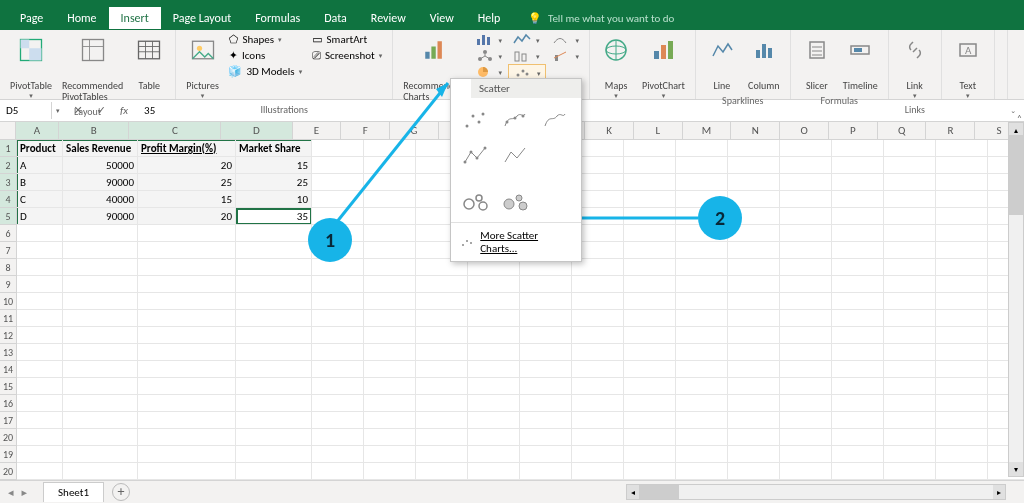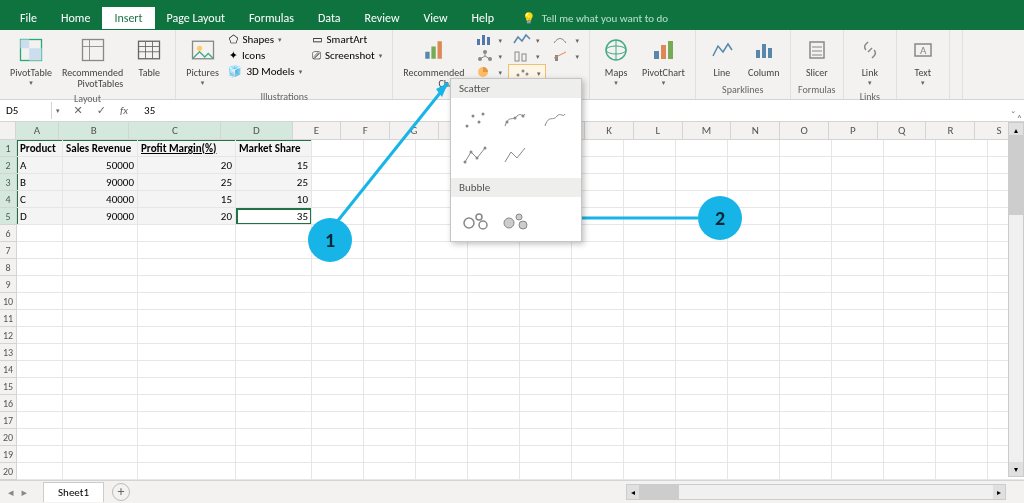--- a/index.html
+++ b/index.html
@@ -9,21 +9,21 @@
 .tab{color:#fff;padding:4px 12px;cursor:pointer;font-size:12px;}
 .tab.active{background:#fff;color:#217346;}
 .tell-me{color:#b8e0cc;margin-left:16px;display:flex;align-items:center;gap:6px;}
 .ribbon{background:#f3f2f1;height:70px;border-bottom:1px solid #d4d4d4;display:flex;position:relative;}
 .ribbon-group{display:flex;flex-direction:column;align-items:center;padding:2px 6px;border-right:1px solid #e0e0e0;}
 .ribbon-items{display:flex;gap:2px;flex:1;align-items:flex-start;}
 .ribbon-btn{display:flex;flex-direction:column;align-items:center;justify-content:flex-start;padding:2px 4px;cursor:pointer;min-width:40px;}
 .ribbon-btn-small{display:flex;align-items:center;gap:4px;padding:1px 4px;cursor:pointer;font-size:11px;}
 .ribbon-icon{width:20px;height:20px;display:flex;align-items:center;justify-content:center;}
 .ribbon-icon-lg{width:32px;height:32px;}
-.ribbon-label{font-size:10px;text-align:right;line-height:1.1;margin-top:1px;color:#444;}
+.ribbon-label{font-size:10px;text-align:left;line-height:1.1;margin-top:14px;color:#444;}
 .ribbon-group-label{font-size:10px;color:#666;text-align:center;padding:1px 0;}
 .ribbon-col{display:flex;flex-direction:column;gap:1px;}
 .dd-arrow{font-size:7px;color:#666;}
 .name-box-bar{height:22px;display:flex;align-items:center;border-bottom:1px solid #d4d4d4;background:#fff;}
 .name-box{width:52px;padding:2px 6px;border-right:1px solid #d4d4d4;font-size:11px;}
 .fx-area{display:flex;align-items:center;gap:6px;padding:0 6px;}
 .fx-btn{color:#666;padding:0 4px;}
 .formula-bar{flex:1;padding:2px 6px;font-size:11px;}
 .sheet-area{position:relative;height:358px;overflow:hidden;}
 .col-headers{display:flex;height:18px;background:#f3f2f1;border-bottom:1px solid #d4d4d4;}
@@ -44,36 +44,36 @@
 .sheet-tab-nav{display:flex;gap:0;padding:0 4px;}
 .sheet-tab-nav span{padding:0 4px;color:#888;}
 .sheet-tab{background:#fff;border:1px solid #ccc;border-bottom:none;padding:3px 14px;font-size:11px;margin-left:8px;}
 .add-sheet{margin-left:8px;color:#666;font-size:14px;width:18px;height:18px;border:1px solid #bbb;border-radius:50%;text-align:center;line-height:16px;}
 .hscroll{position:absolute;right:18px;width:380px;height:16px;background:#f0f0f0;border:1px solid #ccc;}
 .hscroll-thumb{position:absolute;left:12px;width:40px;height:14px;background:#cdcdcd;}
 .hscroll-arrow{position:absolute;width:12px;height:14px;background:#e0e0e0;text-align:center;font-size:8px;line-height:14px;}
 .vscroll{position:absolute;right:0;top:122px;width:16px;height:355px;background:#f0f0f0;border:1px solid #ccc;}
 .vscroll-thumb{position:absolute;top:12px;width:14px;height:80px;background:#cdcdcd;}
 .chart-menu{position:absolute;left:450px;top:78px;width:132px;background:#fff;border:1px solid #c5c5c5;box-shadow:2px 2px 6px rgba(0,0,0,0.25);z-index:100;}
-.chart-menu-header{background:#eeeeec;padding:3px 8px;font-size:11px;color:#555;}
+.chart-menu-header{background:#eeeeec;padding:3px 8px;font-size:11px;color:#555;margin-left:20px;}
 .chart-menu-body{padding:6px;display:flex;flex-wrap:wrap;gap:4px;}
 .chart-option{width:36px;height:32px;border:1px solid transparent;display:flex;align-items:center;justify-content:center;cursor:pointer;}
 .chart-menu-footer{padding:6px 8px;border-top:1px solid #e0e0e0;display:flex;align-items:center;gap:6px;font-size:11px;cursor:pointer;}
 .chart-menu-footer span[data-name="more-scatter-label"]{text-decoration:underline;}
 .callout{position:absolute;width:44px;height:44px;border-radius:50%;background:#17b4e8;display:flex;align-items:center;justify-content:center;font-size:20px;font-weight:bold;color:#082838;z-index:50;}
 .mini-chart{width:28px;height:24px;}
 .collapse-btn{position:absolute;right:2px;top:82px;font-size:10px;color:#666;}
 </style>
 </head>
 <body>
 
 <div class="titlebar"></div>
 
 <div class="tabs" data-name="ribbon-tabs">
-  <div class="tab" data-name="tab-file">File</div>
+  <div class="tab" data-name="tab-file">Page</div>
   <div class="tab" data-name="tab-home">Home</div>
   <div class="tab active" data-name="tab-insert">Insert</div>
   <div class="tab" data-name="tab-page-layout">Page Layout</div>
   <div class="tab" data-name="tab-formulas">Formulas</div>
   <div class="tab" data-name="tab-data">Data</div>
   <div class="tab" data-name="tab-review">Review</div>
   <div class="tab" data-name="tab-view">View</div>
   <div class="tab" data-name="tab-help">Help</div>
   <div class="tell-me" data-name="tell-me-search">
     <span data-name="lightbulb-icon">💡</span>
@@ -299,20 +299,29 @@
   <div class="ribbon-group">
     <div class="ribbon-items">
       <div class="ribbon-btn" data-name="slicer-button">
         <div class="ribbon-icon ribbon-icon-lg" data-name="slicer-icon">
             <svg width="24" height="24">
               <rect x="5" y="4" width="14" height="16" fill="none" stroke="#888" stroke-width="1.5"></rect>
               <path d="M7 9h10M7 13h10M7 17h10" stroke="#888"></path>
             </svg>
           </div>
         <div class="ribbon-label">Slicer</div>
+      </div>
+      <div class="ribbon-btn" data-name="timeline-button">
+        <div class="ribbon-icon ribbon-icon-lg" data-name="timeline-icon">
+            <svg width="24" height="24">
+              <rect x="3" y="8" width="18" height="8" fill="none" stroke="#888" stroke-width="1.5"></rect>
+              <rect x="6" y="10" width="8" height="4" fill="#58a"></rect>
+            </svg>
+          </div>
+        <div class="ribbon-label">Timeline</div>
       </div>
     </div>
     <div class="ribbon-group-label" data-name="filters-group-label">Formulas</div>
   </div>
 
   <div class="ribbon-group">
     <div class="ribbon-items">
       <div class="ribbon-btn" data-name="link-button">
         <div class="ribbon-icon ribbon-icon-lg" data-name="link-icon">
             <svg width="24" height="24">
@@ -826,37 +835,44 @@
           <circle cx="16" cy="14" r="1.5" fill="#888"></circle>
           <circle cx="24" cy="4" r="1.5" fill="#888"></circle>
         </svg>
       </div>
     <div class="chart-option" data-name="scatter-option-straight">
         <svg class="mini-chart">
           <path d="M4 18l6-10 6 6 8-10" stroke="#888" fill="none"></path>
         </svg>
       </div>
   </div>
-  <div class="chart-menu-header" data-name="bubble-section-label">Bubble</div>
   <div class="chart-menu-body">
     <div class="chart-option" data-name="bubble-option-2d">
         <svg class="mini-chart">
           <circle cx="8" cy="16" r="5" fill="none" stroke="#888" stroke-width="1.5"></circle>
           <circle cx="18" cy="10" r="3" fill="none" stroke="#888" stroke-width="1.5"></circle>
           <circle cx="22" cy="18" r="4" fill="none" stroke="#888" stroke-width="1.5"></circle>
         </svg>
       </div>
     <div class="chart-option" data-name="bubble-option-3d">
         <svg class="mini-chart">
           <circle cx="8" cy="16" r="5" fill="#ccc" stroke="#888"></circle>
           <circle cx="18" cy="10" r="3" fill="#ccc" stroke="#888"></circle>
           <circle cx="22" cy="18" r="4" fill="#ccc" stroke="#888"></circle>
         </svg>
       </div>
   </div>
+  <div class="chart-menu-footer" data-name="more-scatter-charts">
+    <svg width="16" height="14" data-name="more-charts-icon">
+        <circle cx="4" cy="10" r="1" fill="#888"></circle>
+        <circle cx="8" cy="6" r="1" fill="#888"></circle>
+        <circle cx="12" cy="8" r="1" fill="#888"></circle>
+      </svg>
+    <span data-name="more-scatter-label">More Scatter Charts...</span>
+  </div>
 </div>
 
 <svg style="position:absolute;left:310px;top:73px;width:170px;height:170px;z-index:49;pointer-events:none" data-name="annotation-arrow-1">
   <line x1="18" y1="160" x2="138" y2="10" stroke="#17b4e8" stroke-width="3"></line>
   <polygon points="138,10 126,16 132,24" fill="#17b4e8"></polygon>
 </svg>
 <div class="callout" style="left:308px;top:218px;" data-name="annotation-callout-1">1</div>
 
 <svg style="position:absolute;left:548px;top:204px;width:160px;height:28px;z-index:49;pointer-events:none" data-name="annotation-arrow-2">
   <line x1="150" y1="14" x2="10" y2="14" stroke="#17b4e8" stroke-width="3"></line>

